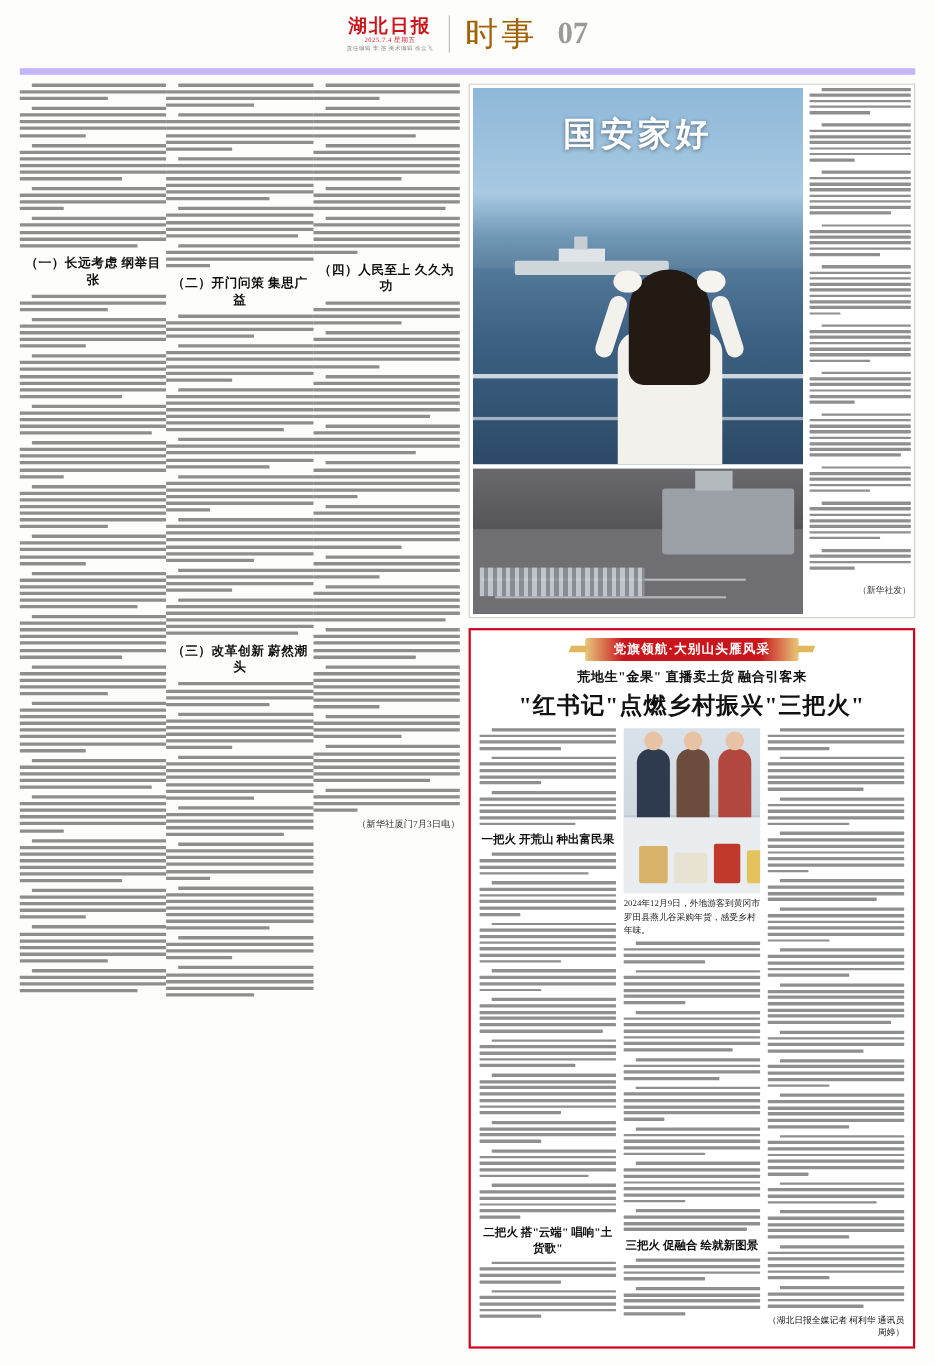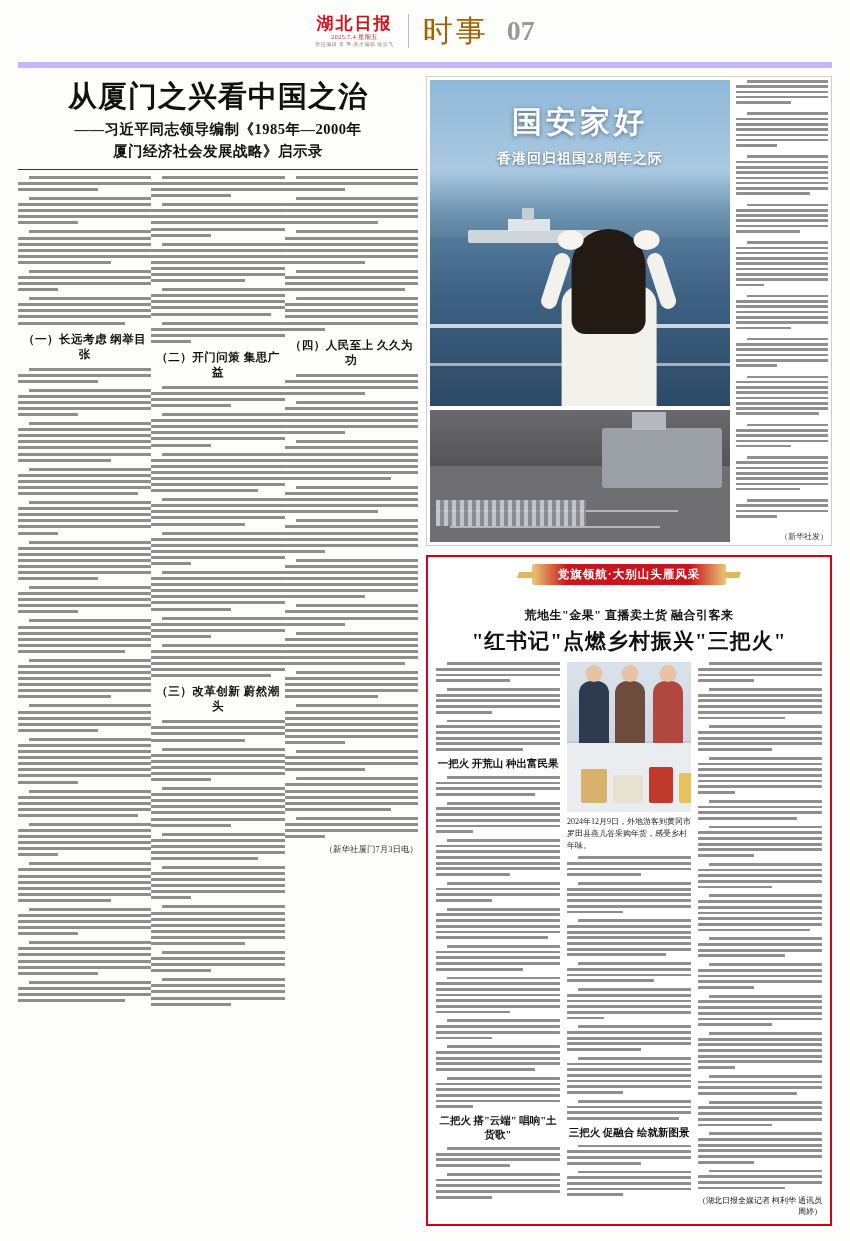--- a/index.html
+++ b/index.html
@@ -348,21 +348,21 @@
     flex: 1;
     padding: 7px 8px;
     box-sizing: border-box;
     display: flex;
     flex-direction: column;
     background: #fff;
   }
   .banner {
     display: flex;
     justify-content: center;
-    margin-bottom: 22px;
+    margin-bottom: 6px;
   }
   .banner-inner {
     background: linear-gradient(90deg,#e8c87a,#c9161d 18%,#c9161d 82%,#e8c87a);
     color: #fff;
     font-size: 11.5px;
     font-weight: bold;
     padding: 3px 26px;
     letter-spacing: 1px;
     border-radius: 2px;
     position: relative;
@@ -466,25 +466,20 @@
       <div class="mast-logo-sub2">责任编辑 李 墨 美术编辑 徐云飞</div>
     </div>
     <div class="mast-sep"></div>
     <div class="mast-section">时事</div>
     <div class="mast-page">07</div>
   </div>
 
   <div class="content">
 
     <div class="col-left">
-      <div class="headline-wrap">
-        <div class="headline">从厦门之兴看中国之治</div>
-        <div class="subhead">——习近平同志领导编制《1985年—2000年</div>
-        <div class="subhead">厦门经济社会发展战略》启示录</div>
-      </div>
 
       <div class="textcols">
 
         <div class="tcol">
           <div class="fake-par">
             <div class="line indent"></div>
               <div class="line"></div>
               <div class="line short-60"></div>
           </div>
           <div class="fake-par">
@@ -962,21 +957,20 @@
             <div class="girl">
               <div class="body"></div>
               <div class="hair"></div>
               <div class="bow-l"></div>
               <div class="bow-r"></div>
               <div class="arm-l"></div>
               <div class="arm-r"></div>
             </div>
             <div class="navy-title">国安家好</div>
             <div class="navy-sub">
-              <div>香港回归祖国28周年之际</div>
             </div>
           </div>
           <div class="deck-photo">
             <div class="deck-floor"></div>
             <div class="deck-line" style="left:8px;bottom:30px;width:240px;"></div>
             <div class="deck-line" style="left:20px;bottom:14px;width:210px;"></div>
             <div class="deck-ship"></div>
             <div class="deck-crowd"></div>
           </div>
         </div>

